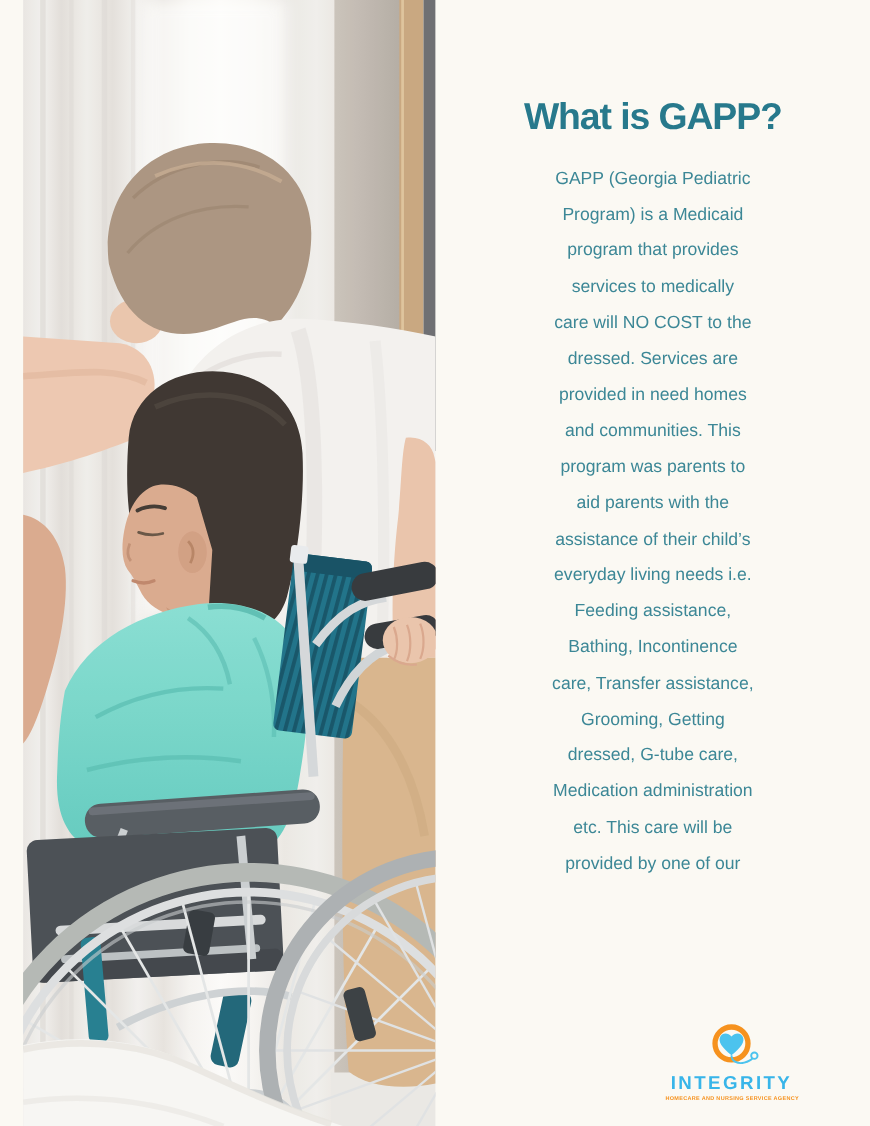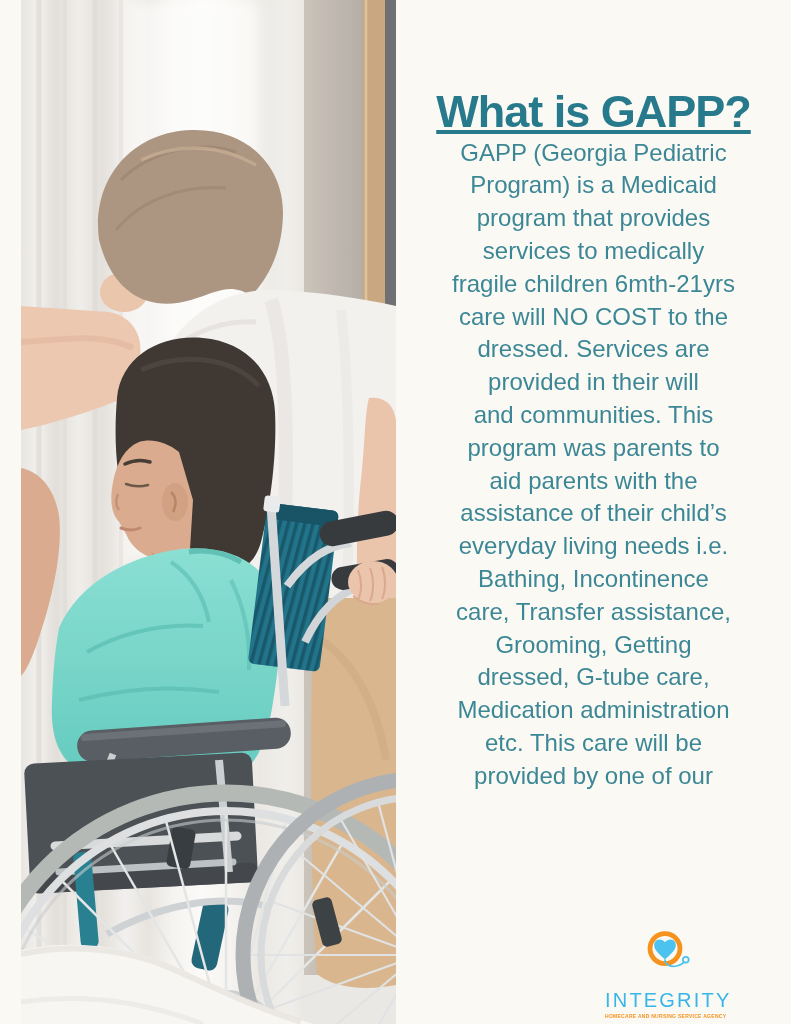--- a/index.html
+++ b/index.html
@@ -5,30 +5,30 @@
   html,body{margin:0;padding:0;background:#9a9a9a;}
   .page{
     position:relative;width:791px;height:1024px;overflow:hidden;
     background:var(--bg,#fbf9f3);
     font-family:"Liberation Sans",sans-serif;
   }
   .photo{position:absolute;left:21px;top:0;width:375px;height:1024px;}
   .photo svg{display:block;}
   .content{position:absolute;left:396px;top:0;width:395px;text-align:center;}
   .title{
-    margin:88px 6px 0;font-size:45px;font-weight:800;letter-spacing:-1px;
-    line-height:1.08;color:var(--title,#27798c);text-decoration:underline;
+    margin:88px 6px 0;font-size:34px;font-weight:800;letter-spacing:-1px;
+    line-height:1.08;color:var(--title,#27798c);
   }
   .bodytext{
-    font-size:24px;line-height:32.8px;letter-spacing:0;
+    margin-top:22px;font-size:16px;line-height:32.8px;letter-spacing:0;
     color:var(--body,#3c8796);
   }
   .logo{position:absolute;left:605px;top:929px;width:120px;text-align:center;}
   .logo-icon{display:block;margin:0 auto;}
-  .logo-word{font-size:20px;font-weight:400;letter-spacing:2.2px;color:var(--logoblue,#38b5e9);margin-top:15px;}
+  .logo-word{font-size:17px;font-weight:700;letter-spacing:2.2px;color:var(--logoblue,#38b5e9);margin-top:1px;}
   .logo-tag{font-size:5px;font-weight:700;letter-spacing:.28px;color:var(--logoorange,#f6921e);margin-top:1px;white-space:nowrap;}
 </style>
 </head>
 <body>
 
 <div class="page">
 
   <div class="photo">
     <svg viewBox="0 0 375 1024" width="375" height="1024" preserveAspectRatio="none">
       <defs>
@@ -191,29 +191,29 @@
     </svg>
   </div>
 
   <div class="content">
     <h1 class="title">What is GAPP?</h1>
     <div class="bodytext">
         <div>GAPP (Georgia Pediatric</div>
         <div>Program) is a Medicaid</div>
         <div>program that provides</div>
         <div>services to medically</div>
-        <div>fragile children 6mth-21yrs</div>
         <div>care will NO COST to the</div>
         <div>dressed. Services are</div>
-        <div>provided in their will</div>
+        <div>provided in need homes</div>
         <div>and communities. This</div>
         <div>program was parents to</div>
         <div>aid parents with the</div>
         <div>assistance of their child’s</div>
         <div>everyday living needs i.e.</div>
+        <div>Feeding assistance,</div>
         <div>Bathing, Incontinence</div>
         <div>care, Transfer assistance,</div>
         <div>Grooming, Getting</div>
         <div>dressed, G-tube care,</div>
         <div>Medication administration</div>
         <div>etc. This care will be</div>
         <div>provided by one of our</div>
       </div>
   </div>
 

